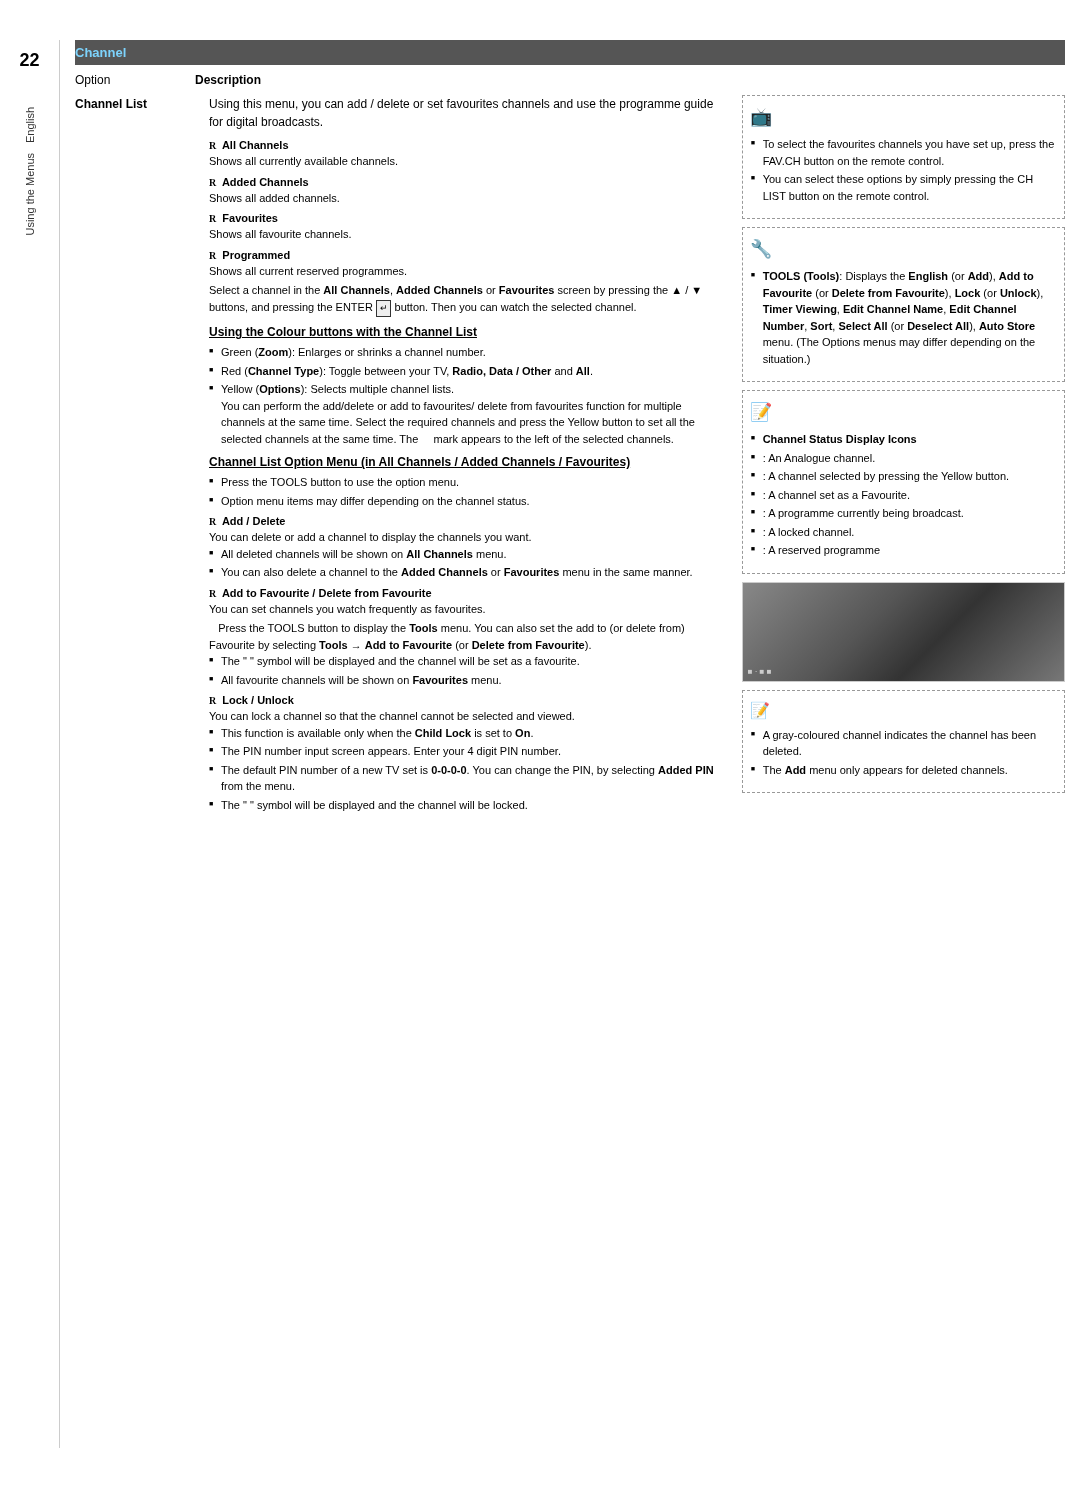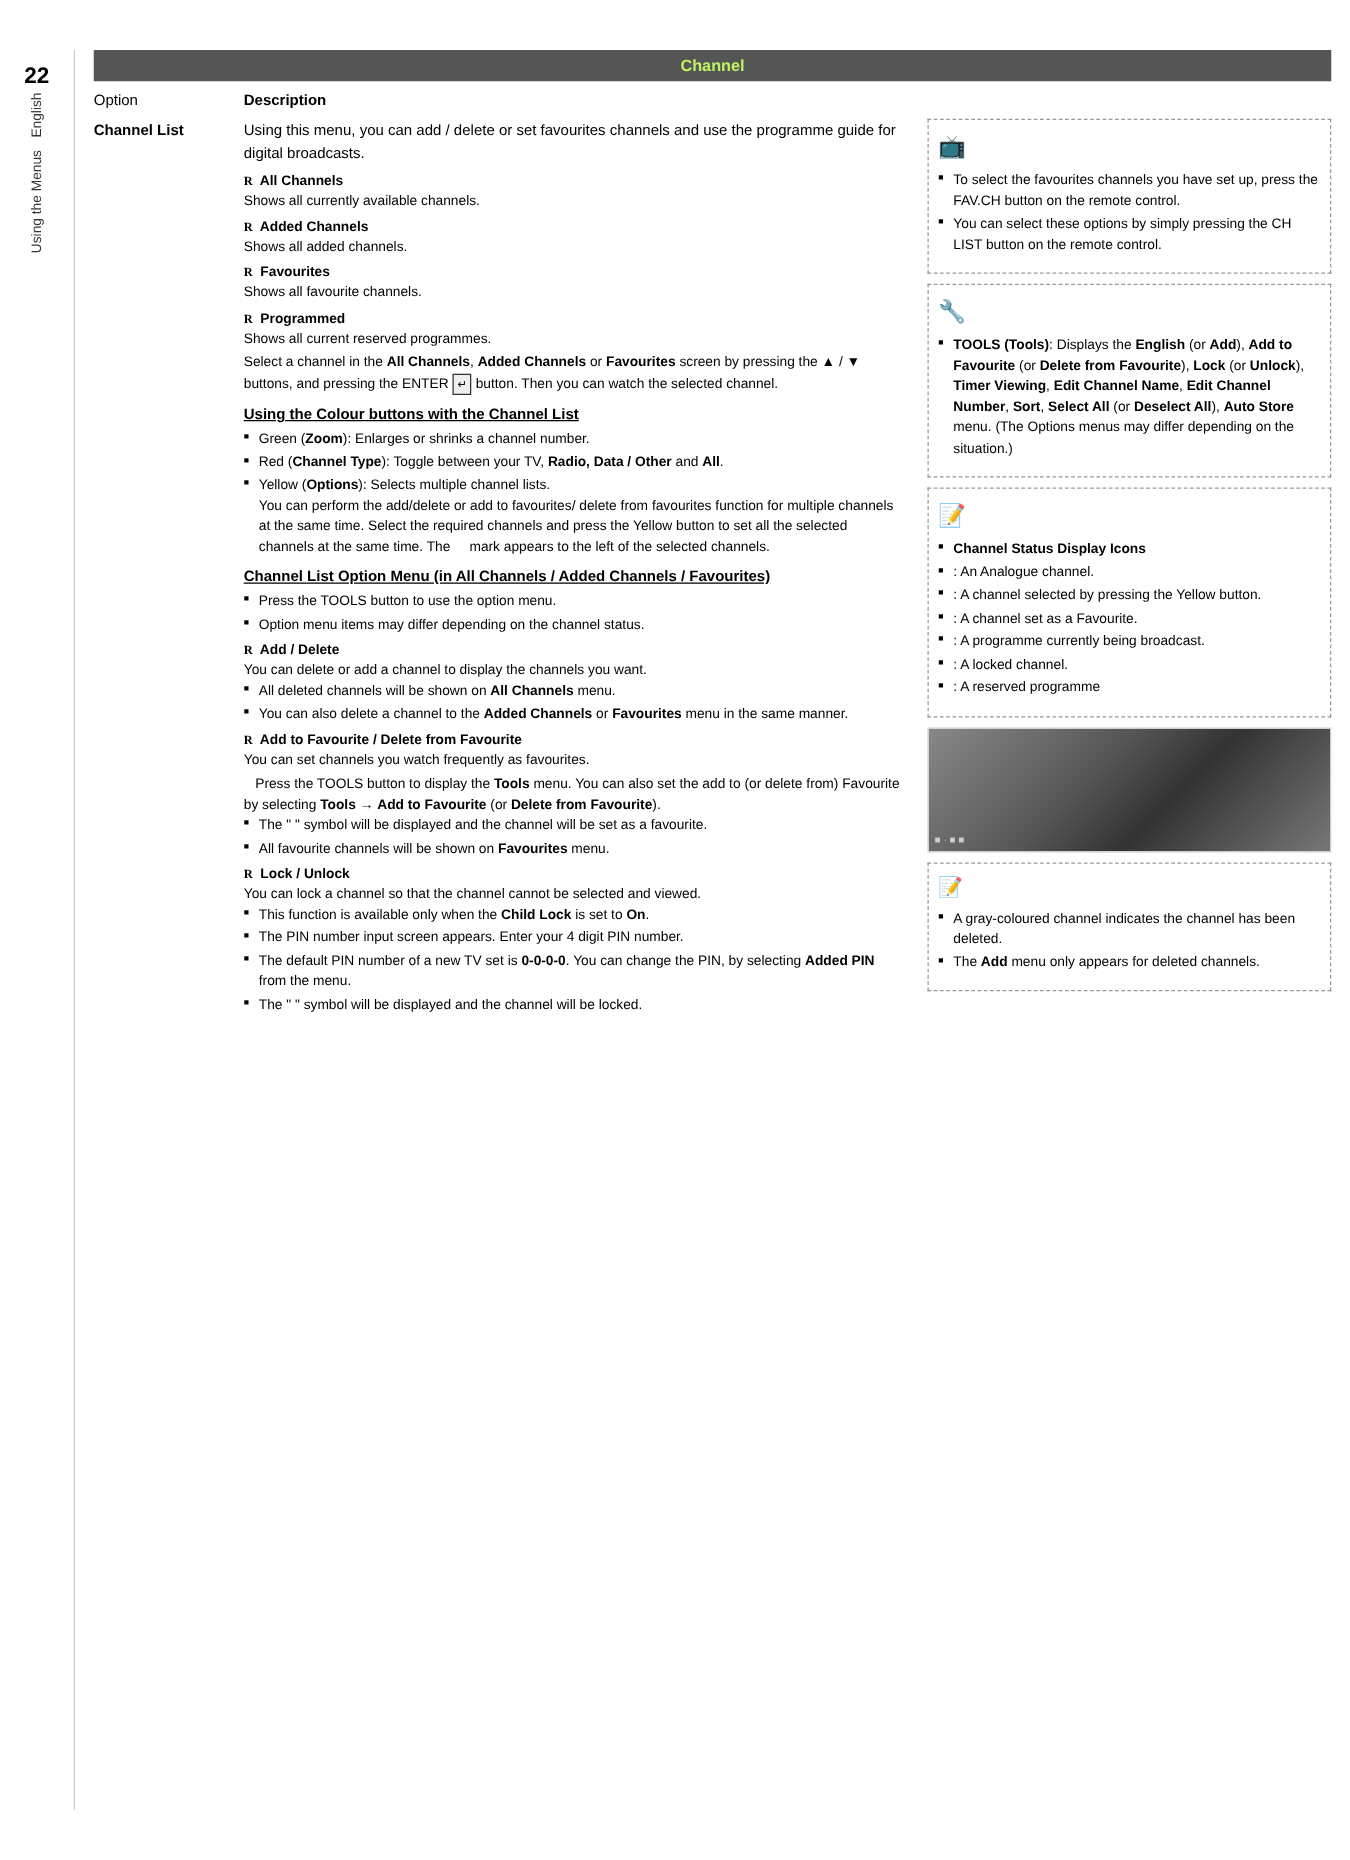--- a/index.html
+++ b/index.html
@@ -22,21 +22,21 @@
       width: 60px;
       display: flex;
       flex-direction: column;
       align-items: center;
       padding-top: 10px;
       border-right: 1px solid #ccc;
     }
     .page-number {
       font-size: 18px;
       font-weight: bold;
-      margin-bottom: 3px;
+      margin-bottom: 36px;
     }
     .sidebar-text-english {
       writing-mode: vertical-rl;
       transform: rotate(180deg);
       font-size: 11px;
       margin-bottom: 10px;
       color: #333;
     }
     .sidebar-text-menus {
       writing-mode: vertical-rl;
@@ -47,22 +47,21 @@
     
     .main {
       flex: 1;
       display: flex;
       flex-direction: column;
       padding: 0 15px;
     }
     
     .channel-header {
       background: #555;
-      color: #bef264;
-      text-align: center;
+      color: #7dd3fc;
       font-weight: bold;
       font-size: 13px;
       padding: 5px 0;
       margin-bottom: 8px;
     }
     
     .content-row {
       display: flex;
       gap: 10px;
     }
@@ -88,20 +87,21 @@
     }
     .table-header .desc {
       flex: 1;
       font-weight: bold;
       font-size: 12px;
     }
     
     .section-row {
       display: flex;
       margin-bottom: 6px;
+      gap: 14px;
     }
     .section-label {
       width: 120px;
       font-weight: bold;
       font-size: 12px;
       padding-top: 2px;
     }
     .section-content {
       flex: 1;
     }

